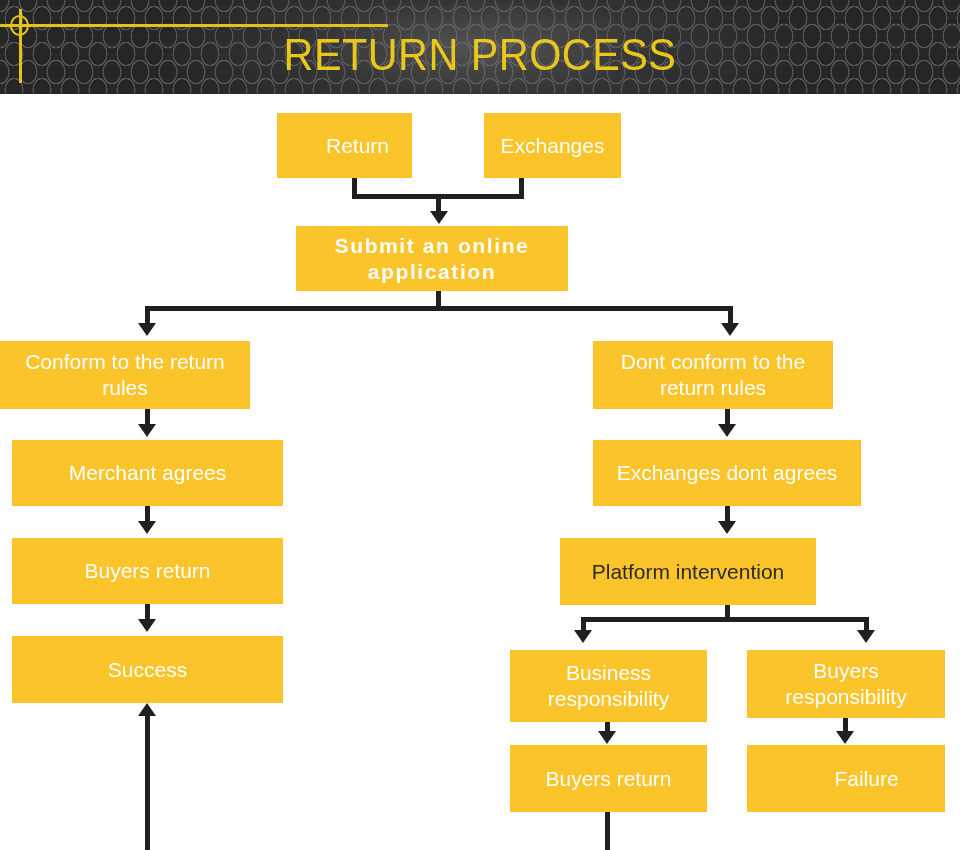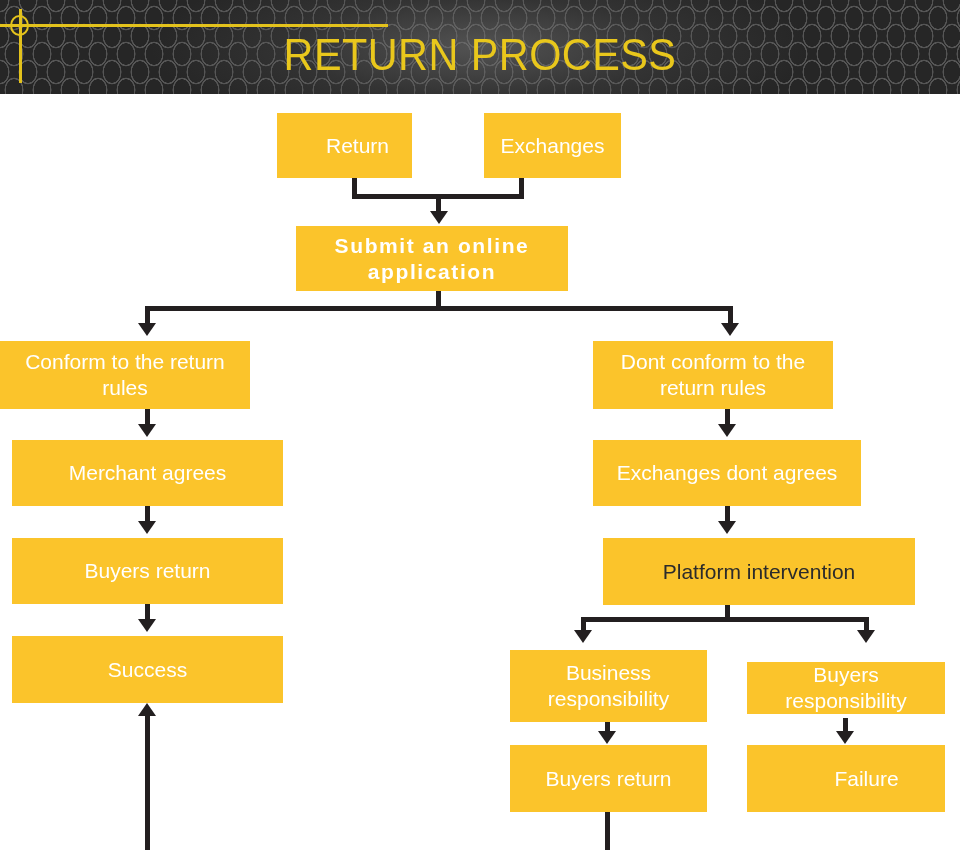--- a/index.html
+++ b/index.html
@@ -174,29 +174,29 @@
 </div>
 
 <div class="node" style="left:593px;top:341px;width:240px;height:68px;">
   <span>Dont conform to the return rules</span>
 </div>
 
 <div class="node" style="left:593px;top:440px;width:268px;height:66px;">
   <span>Exchanges dont agrees</span>
 </div>
 
-<div class="node dark-text" style="left:603px;top:538px;width:312px;height:67px;">
+<div class="node dark-text" style="left:560px;top:538px;width:256px;height:67px;">
   <span>Platform intervention</span>
 </div>
 
 <div class="node" style="left:510px;top:650px;width:197px;height:72px;">
   <span>Business responsibility</span>
 </div>
 
-<div class="node" style="left:747px;top:650px;width:198px;height:52px;margin-top:12px;">
+<div class="node" style="left:747px;top:650px;width:198px;height:68px;">
   <span>Buyers responsibility</span>
 </div>
 
 <div class="node" style="left:510px;top:745px;width:197px;height:67px;">
   <span>Buyers return</span>
 </div>
 
 <div class="node" style="left:747px;top:745px;width:198px;height:67px;padding-left:47px;">
   <span>Failure</span>
 </div>

